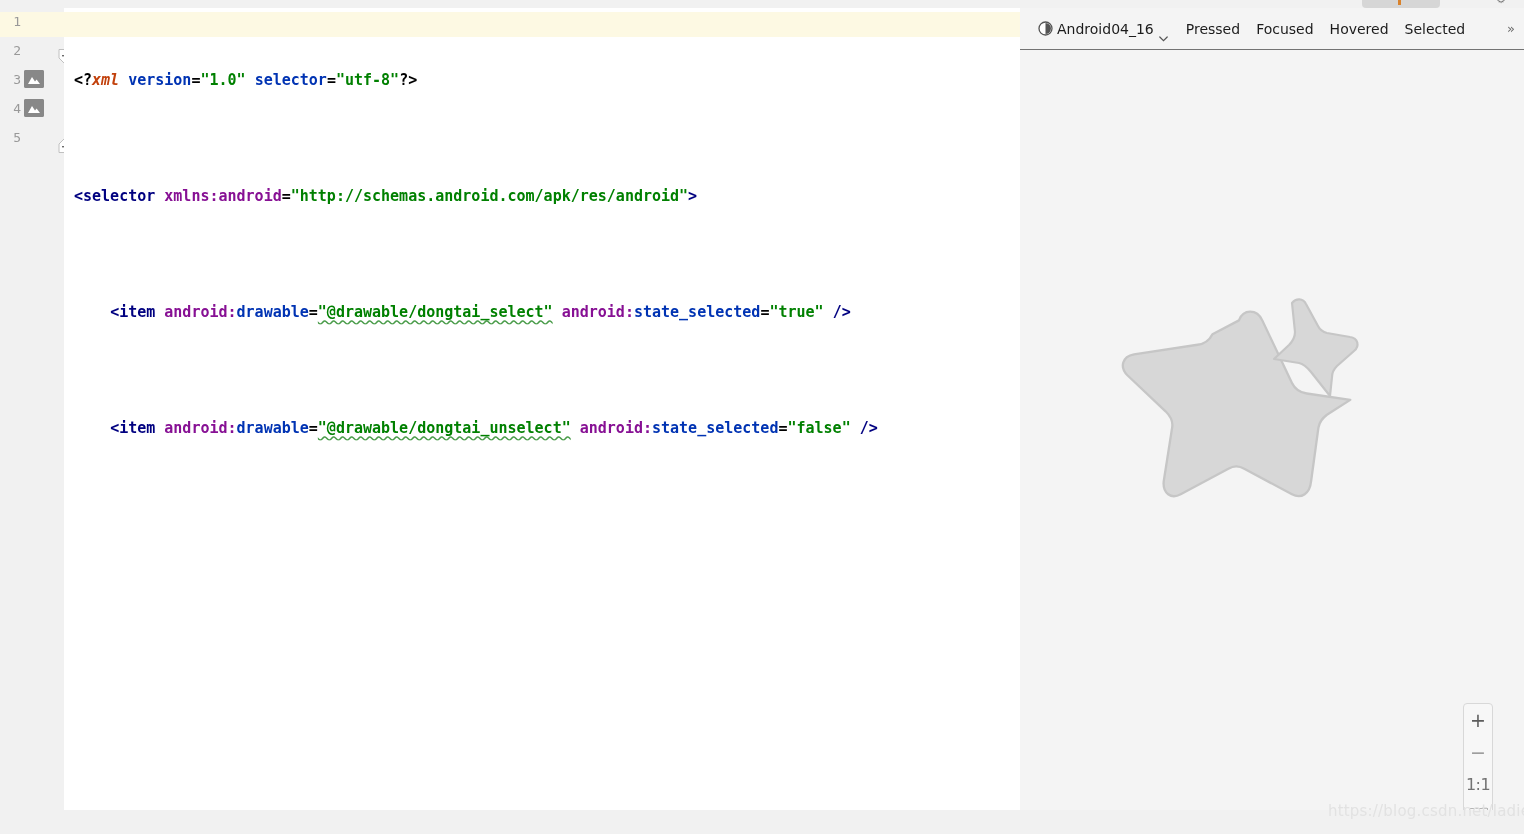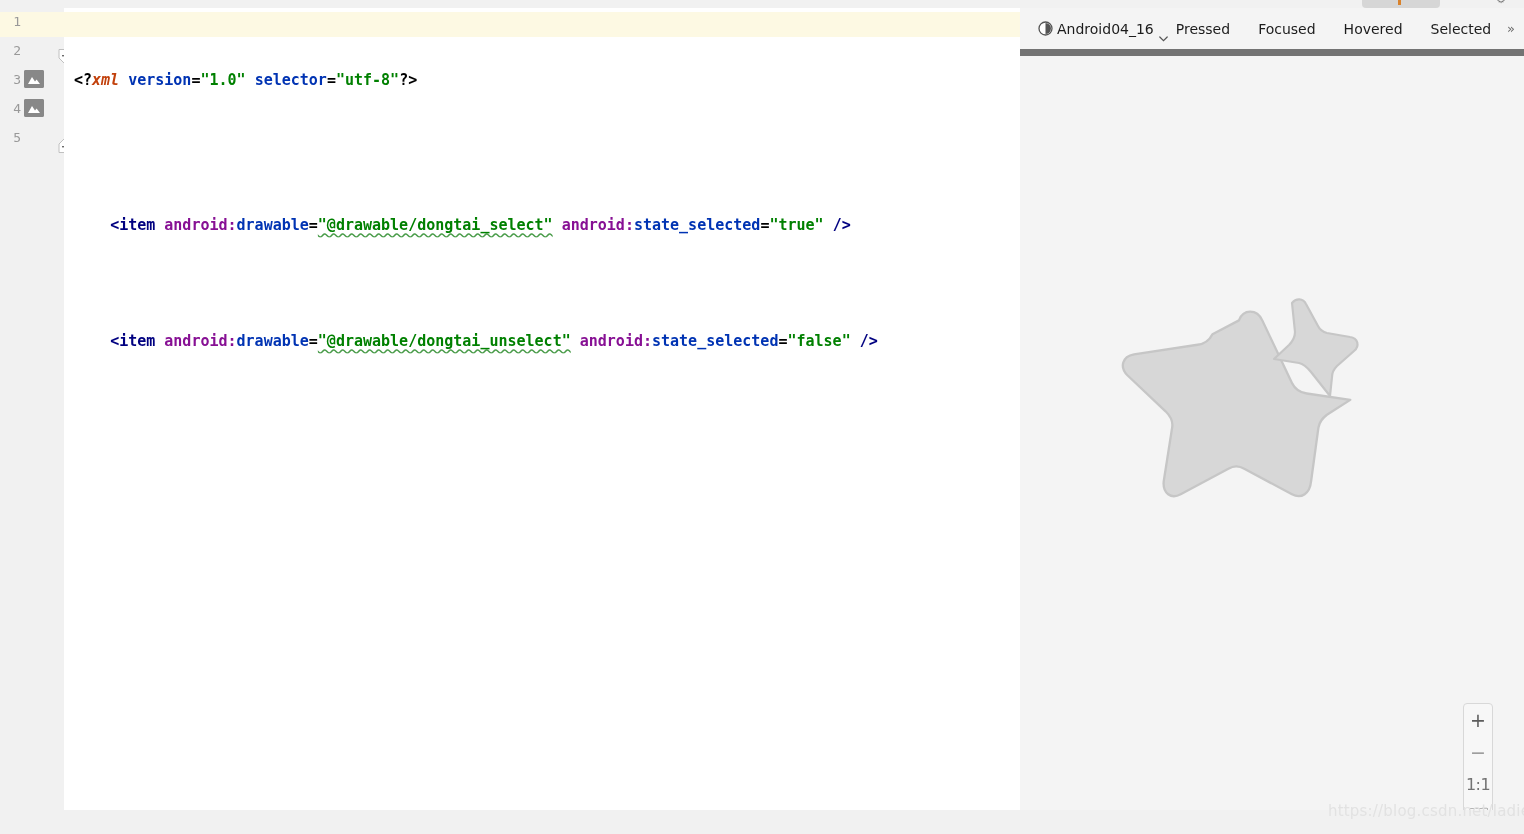--- a/index.html
+++ b/index.html
@@ -110,34 +110,34 @@
   }
 
   
   .preview {
     position: absolute; left: 1020px; top: 8px;
     width: 504px; height: 802px;
     background: #f4f4f4;
   }
   .ptoolbar {
     position: absolute; left: 0; top: 0; width: 504px; height: 41px;
-    border-bottom: 7px solid #737373;
+    border-bottom: 1px solid #737373;
     display: flex; align-items: center;
   }
   .device-sel {
     display: flex; align-items: center; gap: 4px;
     margin-left: 18px; cursor: default;
   }
   .device-icon { width: 15px; height: 15px; display:block; }
   .device-name {
     font-family: "DejaVu Sans", sans-serif;
     font-size: 14px; color: #1c1c1c;
   }
   .chev-dn { width: 9px; height: 6px; display:block; margin-left:1px; margin-top:3px;}
-  .state-tabs { display: flex; align-items: center; margin-left: 8px; gap: 28px; }
+  .state-tabs { display: flex; align-items: center; margin-left: 18px; gap: 16px; }
   .state-tab {
     font-family: "DejaVu Sans", sans-serif;
     font-size: 14px; color: #1c1c1c;
   }
   .overflow-btn {
     position: absolute; right: 10px; top: 13px;
     font-size: 13px; color: #6b6b6b; letter-spacing: -1px;
     font-family: "DejaVu Sans", sans-serif;
   }
 
@@ -255,20 +255,21 @@
         </div>
       </div>
     </div>
 
     <div class="codearea">
       <div class="line1hl"></div>
 
       <div class="code">
         <span class="ln"><span class="punct">&lt;?</span><span class="pi">xml</span> <span class="attr">version</span><span class="punct">=</span><span class="val">"1.0"</span> <span class="attr">selector</span><span class="punct">=</span><span class="val">"utf-8"</span><span class="punct">?&gt;</span></span>
 
+        <span class="ln"><span class="tag">&lt;selector</span> <span class="ns">xmlns:android</span><span class="punct">=</span><span class="val">"http://schemas.android.com/apk/res/android"</span><span class="tag">&gt;</span></span>
 
         <span class="ln">    <span class="tag">&lt;item</span> <span class="ns">android:</span><span class="attr">drawable</span><span class="punct">=</span><span class="val wavy">"@drawable/dongtai_select"</span> <span class="ns">android:</span><span class="attr">state_selected</span><span class="punct">=</span><span class="val">"true"</span> <span class="tag">/&gt;</span></span>
 
         <span class="ln">    <span class="tag">&lt;item</span> <span class="ns">android:</span><span class="attr">drawable</span><span class="punct">=</span><span class="val wavy">"@drawable/dongtai_unselect"</span> <span class="ns">android:</span><span class="attr">state_selected</span><span class="punct">=</span><span class="val">"false"</span> <span class="tag">/&gt;</span></span>
 
       </div>
 
     </div>
   </div>
 

